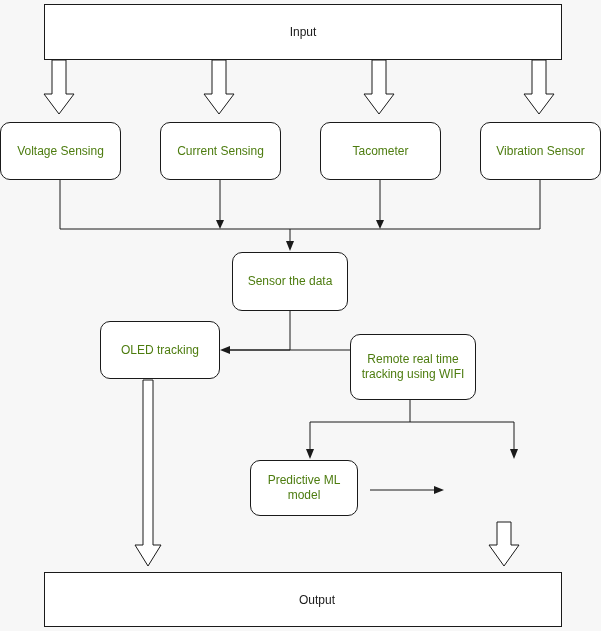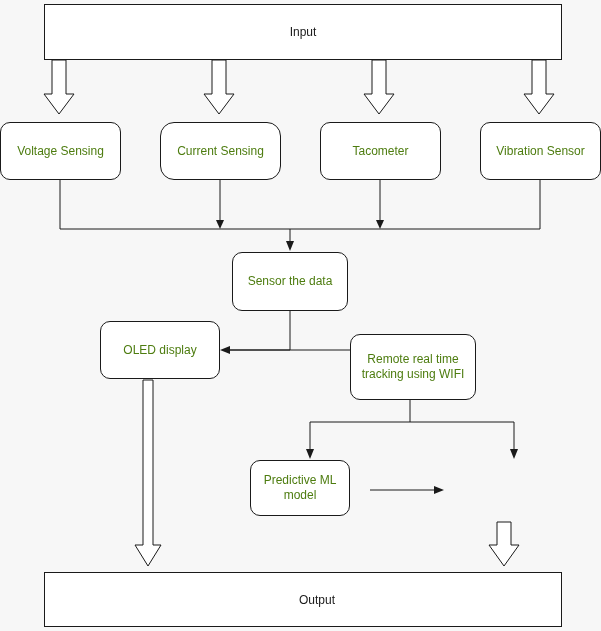--- a/index.html
+++ b/index.html
@@ -145,46 +145,46 @@
   </svg>
 
   <div class="band" style="left:36px; top:4px; width:518px; height:56px;">
     <span class="label">Input</span>
   </div>
 
   <div class="node rounded" style="left:0px; top:122px; width:121px; height:58px;">
     <span class="label">Voltage Sensing</span>
   </div>
 
-  <div class="node rounded" style="left:160px; top:122px; width:121px; height:58px;border-radius:14px;">
+  <div class="node rounded" style="left:160px; top:122px; width:121px; height:58px;">
     <span class="label">Current Sensing</span>
   </div>
 
   <div class="node rounded" style="left:320px; top:122px; width:121px; height:58px;">
     <span class="label">Tacometer</span>
   </div>
 
   <div class="node rounded" style="left:480px; top:122px; width:121px; height:58px;">
     <span class="label">Vibration Sensor</span>
   </div>
 
   <div class="node rounded" style="left:232px; top:252px; width:116px; height:59px;">
     <span class="label">Sensor the data</span>
   </div>
 
   <div class="node rounded" style="left:100px; top:321px; width:120px; height:58px;">
-    <span class="label">OLED display</span>
+    <span class="label">OLED tracking</span>
   </div>
 
   <div class="node rounded" style="left:350px; top:334px; width:126px; height:66px;">
     <span class="label">Remote real time
 tracking using WIFI</span>
   </div>
 
-  <div class="node rounded" style="left:250px; top:460px; width:100px; height:56px;text-align:center;">
+  <div class="node rounded" style="left:250px; top:460px; width:108px; height:56px;text-align:center;">
     <span class="label">Predictive ML model</span>
   </div>
 
 
   <div class="band" style="left:36px; top:572px; width:518px; height:55px;padding-left:28px;">
     <span class="label">Output</span>
   </div>
 
 </div>
 

